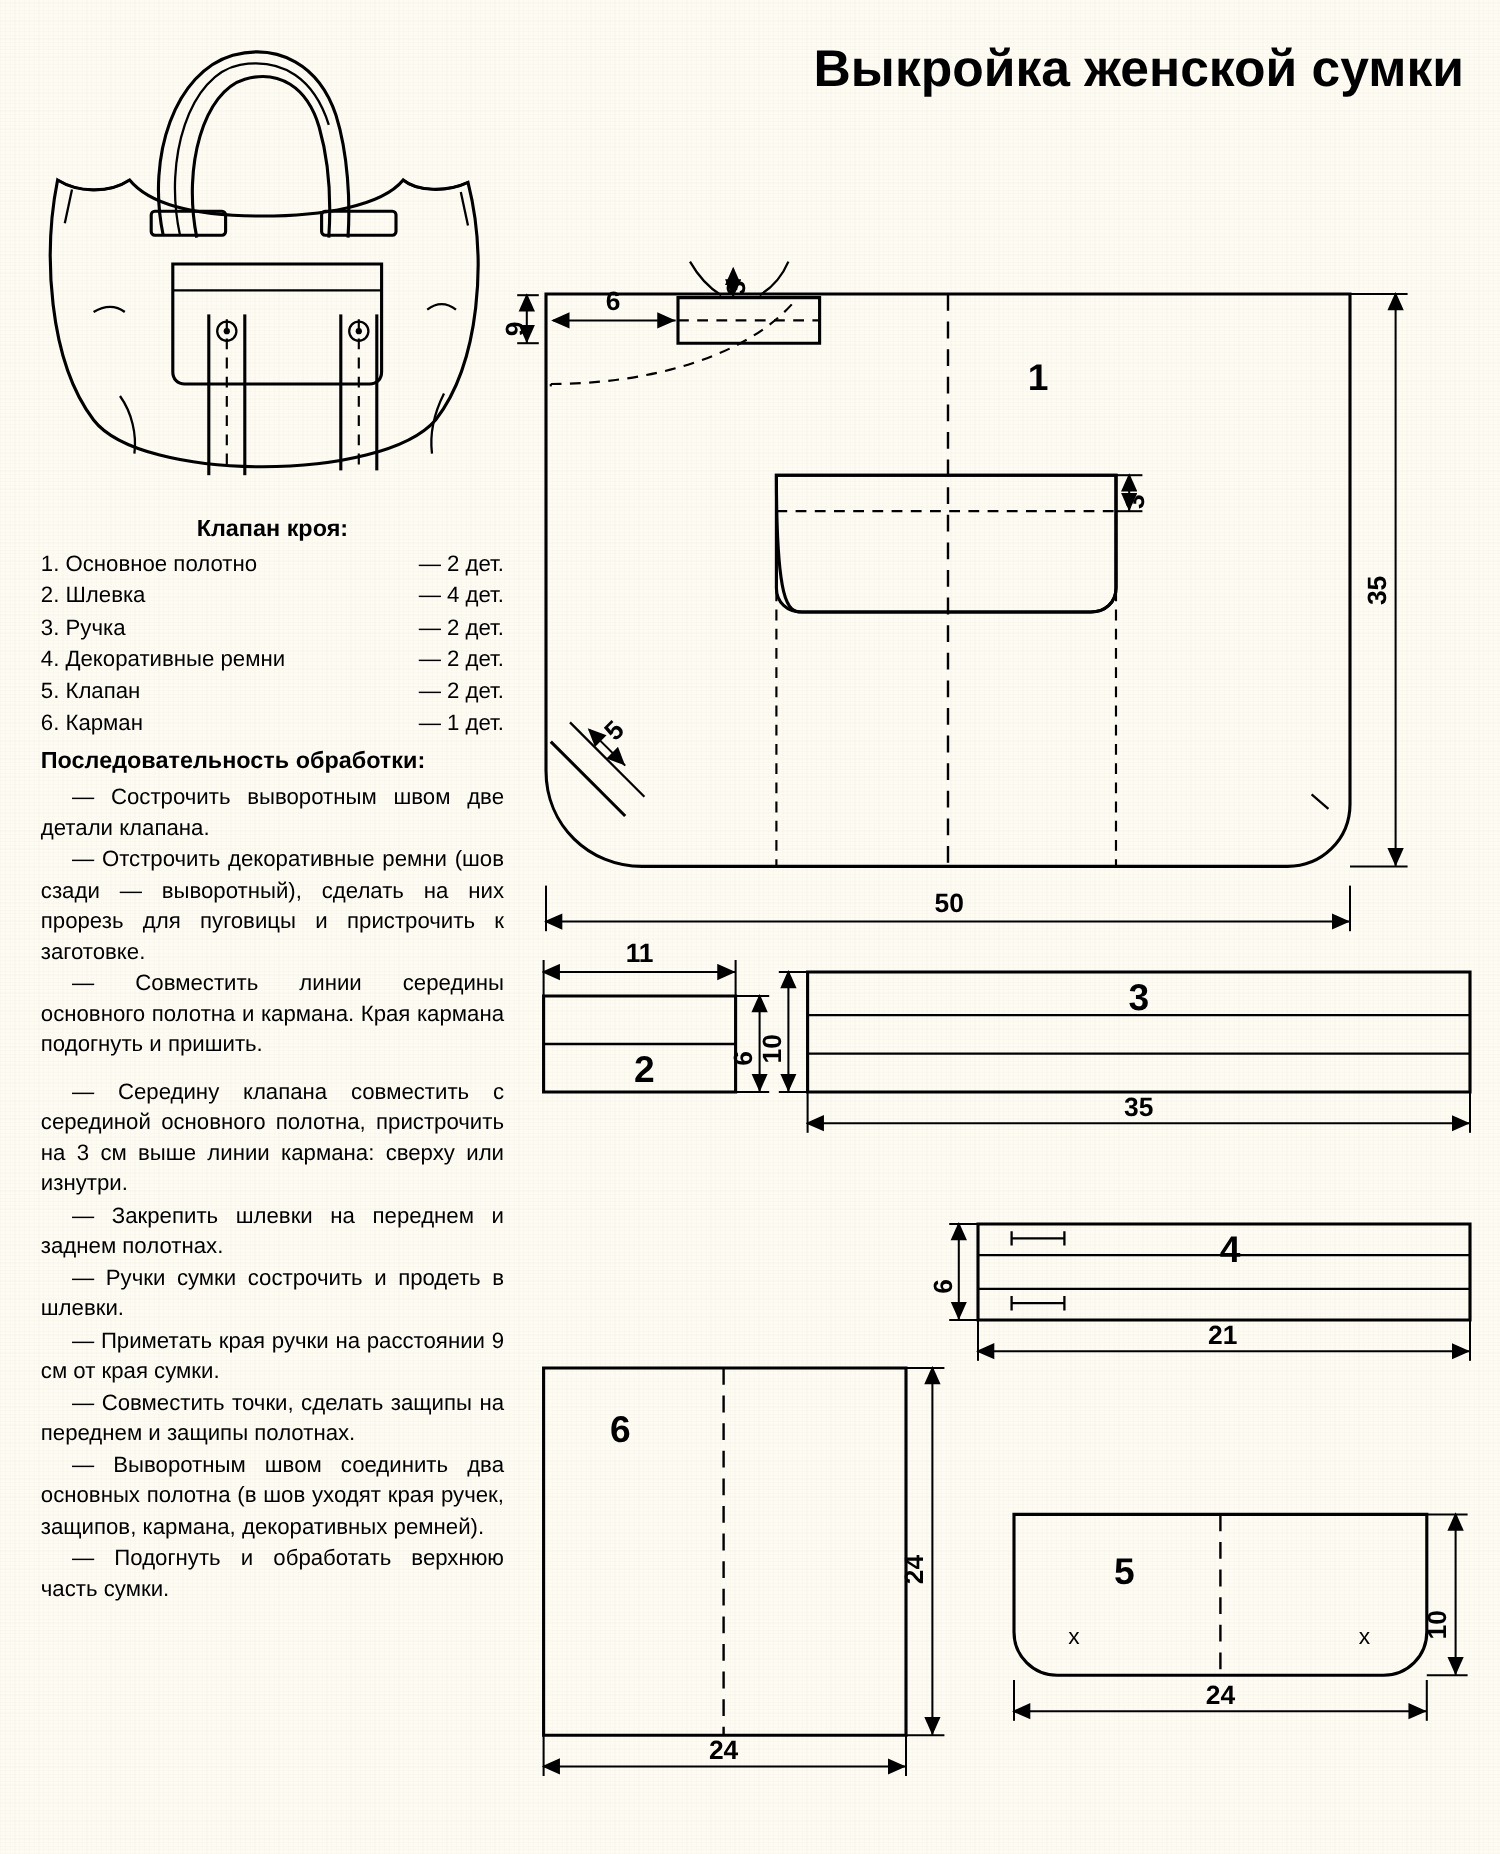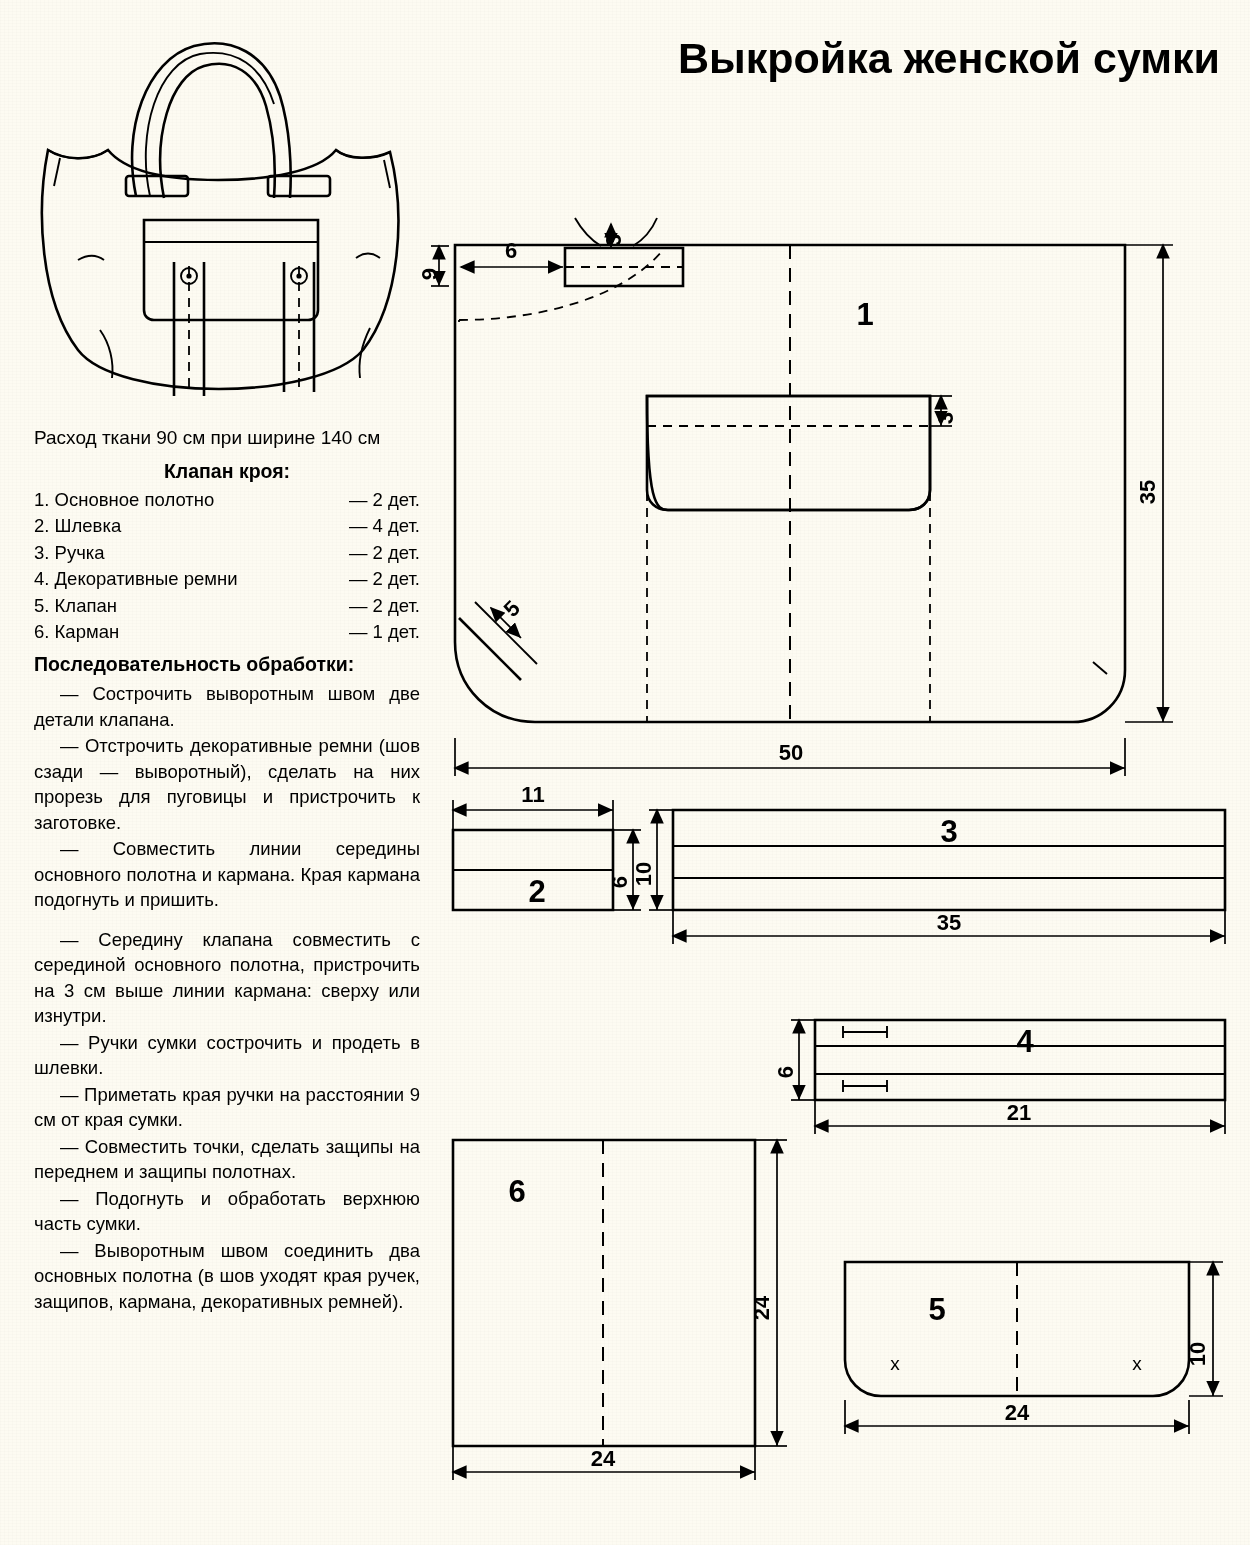--- a/index.html
+++ b/index.html
@@ -177,21 +177,20 @@
     <circle cx="281" cy="266" r="2.6" fill="#000"></circle>
 
     <path class="ln-thin" d="M82 320 C92 334 96 352 94 368"></path>
     <path class="ln-thin" d="M352 318 C344 334 340 352 342 368"></path>
     <path class="ln-thin" d="M60 250 C70 244 78 244 86 250"></path>
     <path class="ln-thin" d="M338 248 C346 242 354 242 362 248"></path>
   </svg>
 </div>
 
 <div class="left-text">
-  <p class="fabric-note">Расход ткани 90 см при ширине 140 см</p>
   <p class="subhead">Клапан кроя:</p>
   <ul class="parts-list">
     <li>
       <span>1. Основное полотно</span>
       <span class="qty">— 2 дет.</span>
     </li>
     <li>
       <span>2. Шлевка</span>
       <span class="qty">— 4 дет.</span>
     </li>
@@ -210,25 +209,26 @@
     <li>
       <span>6. Карман</span>
       <span class="qty">— 1 дет.</span>
     </li>
   </ul>
   <p class="subhead2">Последовательность обработки:</p>
   <p class="step">— Сострочить выворотным швом две детали клапана.</p>
   <p class="step">— Отстрочить декоративные ремни (шов сзади — выворотный), сделать на них прорезь для пуговицы и пристрочить к заготовке.</p>
   <p class="step">— Совместить линии середины основного полотна и кармана. Края кармана подогнуть и пришить.</p>
   <p class="step gap">— Середину клапана совместить с серединой основного полотна, пристрочить на 3 см выше линии кармана: сверху или изнутри.</p>
+  <p class="step">— Закрепить шлевки на переднем и заднем полотнах.</p>
   <p class="step">— Ручки сумки сострочить и продеть в шлевки.</p>
   <p class="step">— Приметать края ручки на расстоянии 9 см от края сумки.</p>
   <p class="step">— Совместить точки, сделать защипы на переднем и защипы полотнах.</p>
+  <p class="step">— Выворотным швом соединить два основных полотна (в шов уходят края ручек, защипов, кармана, декоративных ремней).</p>
   <p class="step">— Подогнуть и обработать верхнюю часть сумки.</p>
-  <p class="step">— Выворотным швом соединить два основных полотна (в шов уходят края ручек, защипов, кармана, декоративных ремней).</p>
 </div>
 
 <div class="diagrams">
   <svg viewBox="0 0 815 1300" width="815" height="1300" aria-hidden="true">
     <defs>
       <marker id="ar" markerWidth="11" markerHeight="11" refX="9" refY="4" orient="auto">
         <path d="M0,0 L9,4 L0,8 z" fill="#000"></path>
       </marker>
       <marker id="ar2" markerWidth="11" markerHeight="11" refX="1" refY="4" orient="auto">
         <path d="M9,0 L0,4 L9,8 z" fill="#000"></path>

